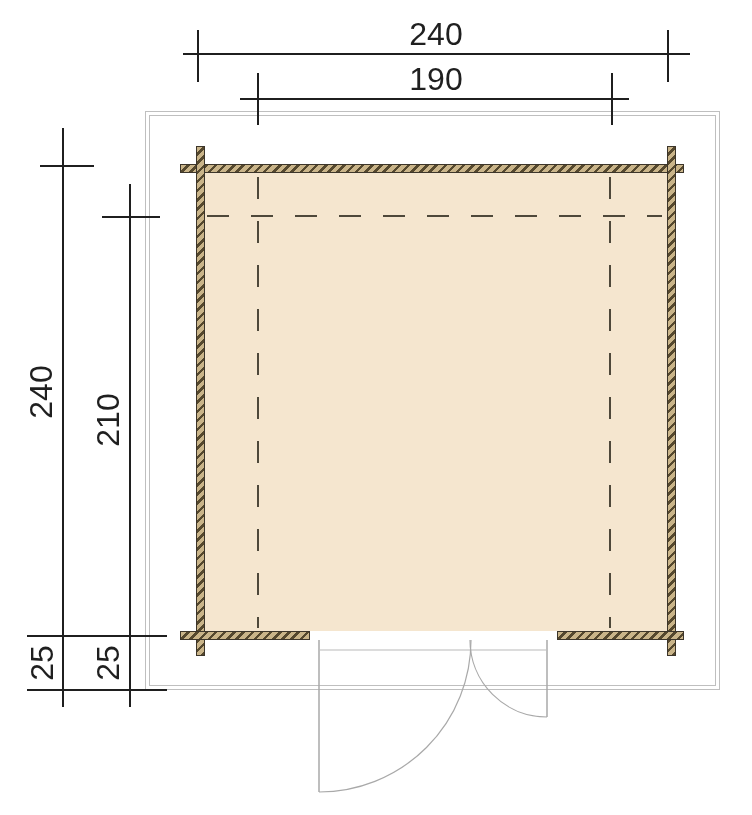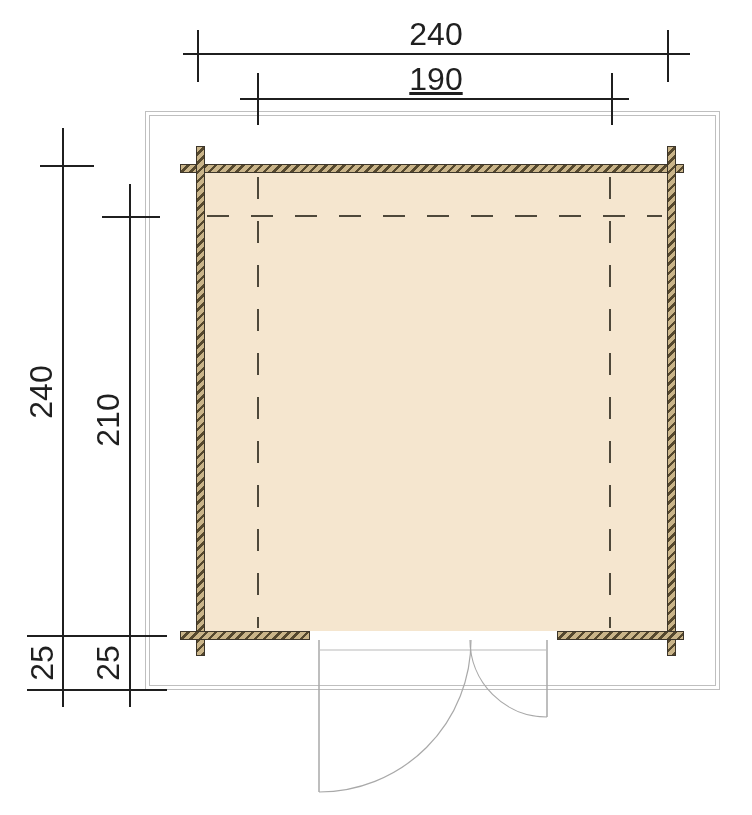--- a/index.html
+++ b/index.html
@@ -70,21 +70,21 @@
   </svg>
 
   <div class="hline" style="left:171px;top:53px;width:507px;"></div>
   <div class="vline" style="left:185px;top:30px;height:52px;"></div>
   <div class="vline" style="left:655px;top:30px;height:52px;"></div>
   <div class="dim-label" style="left:374px;top:18px;">240</div>
 
   <div class="hline" style="left:228px;top:98px;width:389px;"></div>
   <div class="vline" style="left:245px;top:73px;height:52px;"></div>
   <div class="vline" style="left:599px;top:73px;height:52px;"></div>
-  <div class="dim-label" style="left:374px;top:63px;text-decoration:underline;">190</div>
+  <div class="dim-label" style="left:374px;top:63px;">190</div>
 
   <div class="vline" style="left:50px;top:128px;height:579px;"></div>
   <div class="vline" style="left:117px;top:184px;height:523px;"></div>
   <div class="hline" style="left:28px;top:165px;width:54px;"></div>
   <div class="hline" style="left:90px;top:216px;width:58px;"></div>
   <div class="hline" style="left:15px;top:635px;width:140px;"></div>
   <div class="hline" style="left:15px;top:689px;width:140px;"></div>
 
   <div class="dim-label rot" style="left:-21px;top:376px;">240</div>
   <div class="dim-label rot" style="left:46px;top:404px;">210</div>

